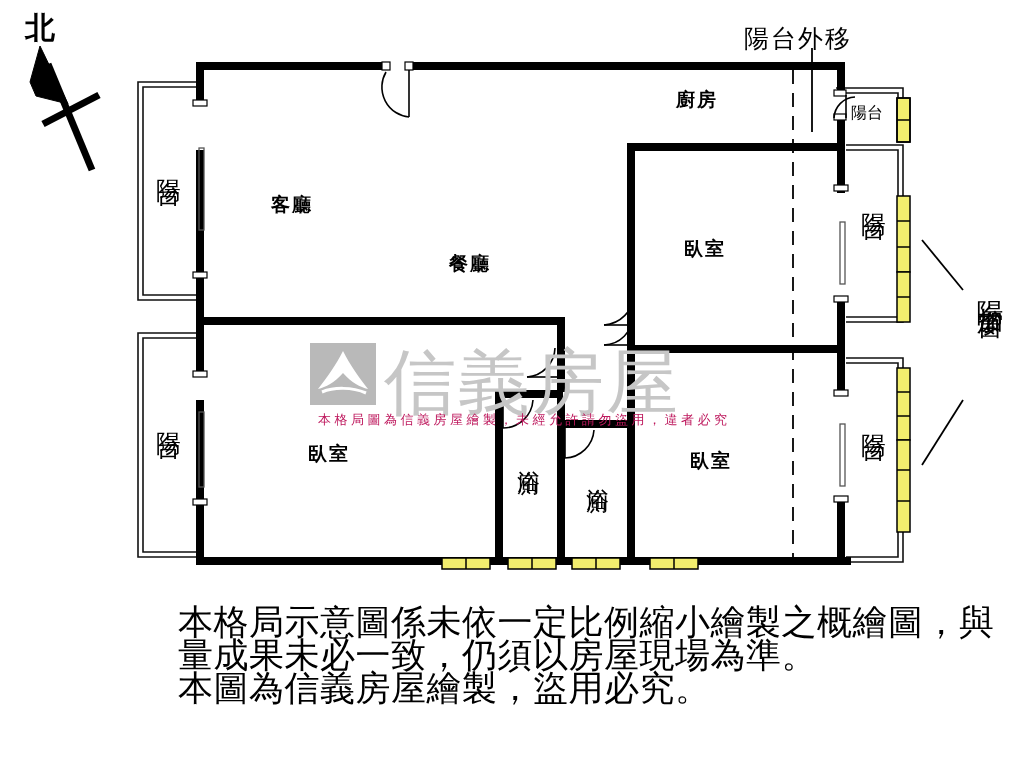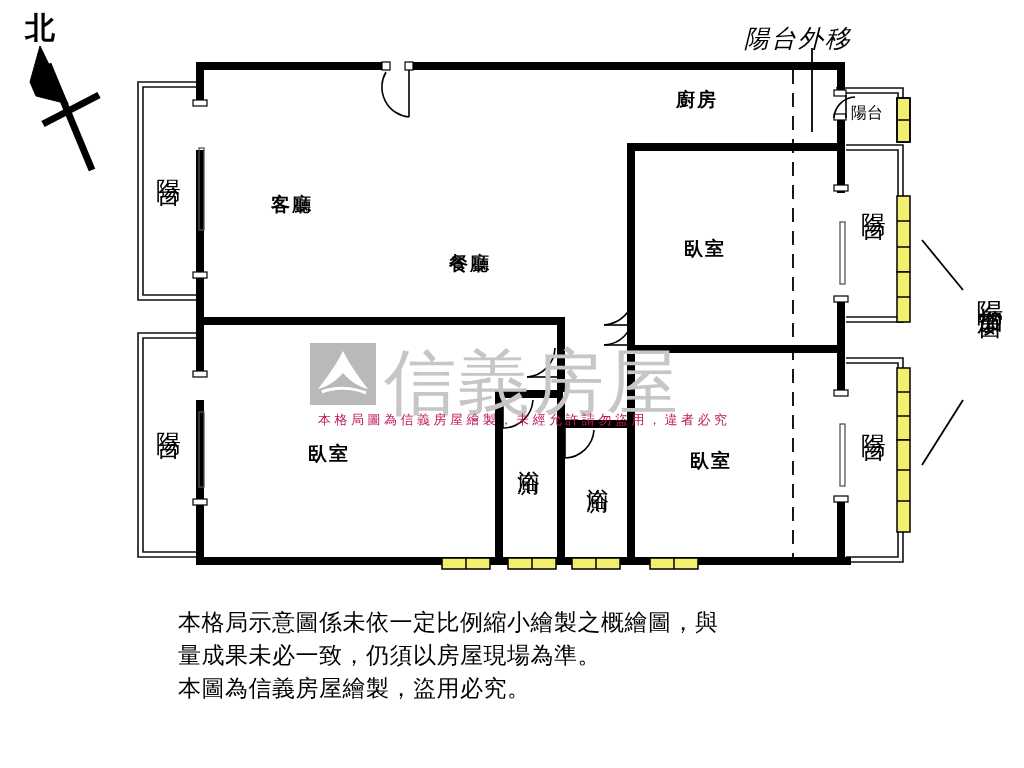--- a/index.html
+++ b/index.html
@@ -11,35 +11,35 @@
     overflow:hidden;
   }
   #plan-root{position:absolute;left:0;top:0;width:1024px;height:768px;}
   svg.layer{position:absolute;left:0;top:0;width:1024px;height:768px;overflow:visible;}
 
   .txt{position:absolute;color:#000;white-space:pre;font-family:"DejaVu Serif","Liberation Serif",serif;}
   .room-label{font-size:19px;letter-spacing:2px;font-weight:700;}
   .room-label-v{font-size:25px;writing-mode:vertical-rl;text-orientation:upright;letter-spacing:1px;}
   .bath-label{font-size:23px;writing-mode:vertical-rl;text-orientation:upright;letter-spacing:0px;}
   .balc-small{font-size:16px;letter-spacing:0px;}
-  .anno{font-size:25px;letter-spacing:2px;font-style:italic;}
+  .anno{font-size:25px;letter-spacing:2px;}
   .anno-v{font-size:27px;writing-mode:vertical-rl;text-orientation:upright;letter-spacing:3px;}
   .north-label{font-size:30px;font-weight:600;}
 
   
   #watermark{position:absolute;left:310px;top:341px;width:380px;height:90px;pointer-events:none;}
   #wm-logo{position:absolute;left:0px;top:2px;width:66px;height:62px;}
   #wm-word{position:absolute;left:74px;top:-6px;font-size:72px;color:#c6c6c6;letter-spacing:2px;
            font-family:"DejaVu Serif","Liberation Serif",serif;white-space:pre;}
   #wm-sub{position:absolute;left:8px;top:70px;font-size:13px;color:#be185d;letter-spacing:3.5px;
           font-family:"DejaVu Sans","Liberation Sans",sans-serif;white-space:pre;}
 
   
   #disclaimer{position:absolute;left:178px;top:606px;width:730px;
-     font-size:23px;line-height:33px;color:#000;letter-spacing:0.5px;
+     font-size:35px;line-height:33px;color:#000;letter-spacing:0.5px;
      font-family:"DejaVu Serif","Liberation Serif",serif;}
   #disclaimer div{white-space:pre;}
 </style>
 </head>
 <body>
 
 <div id="plan-root">
 
   <svg class="layer" viewBox="0 0 1024 768">
 

